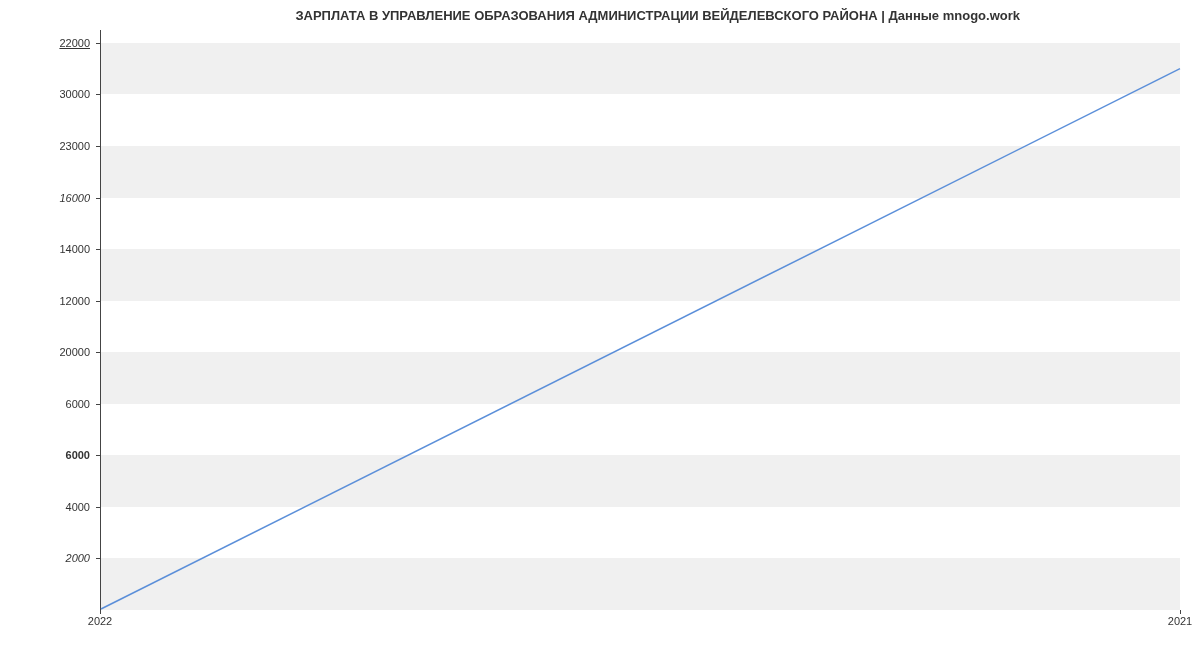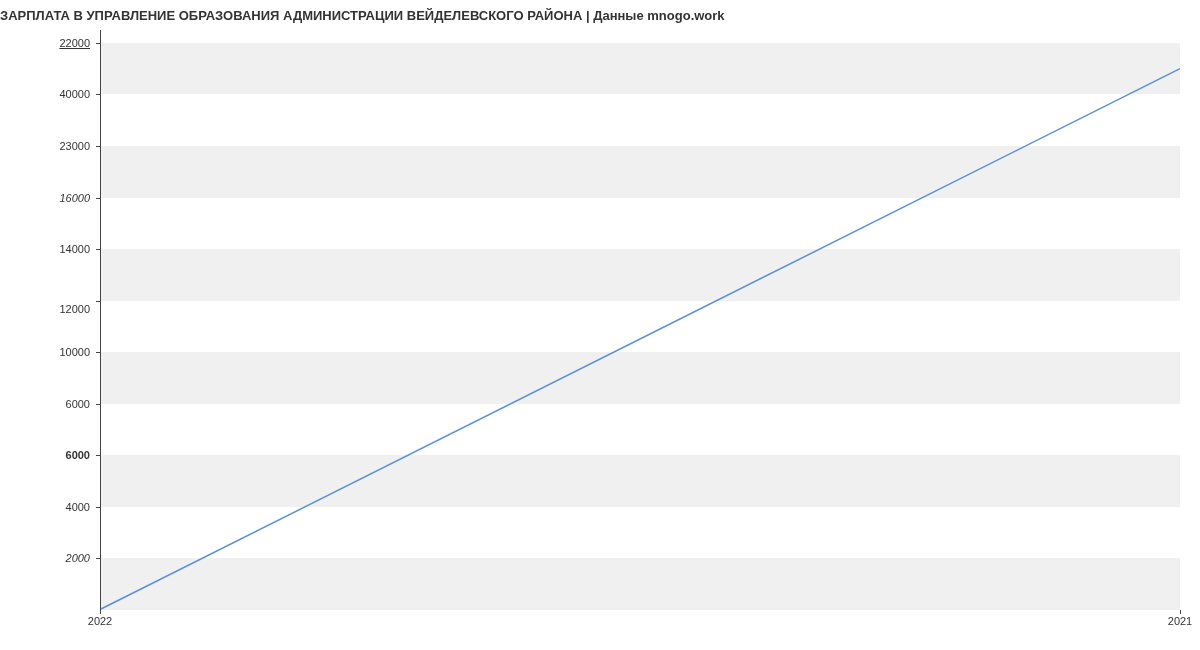--- a/index.html
+++ b/index.html
@@ -15,21 +15,21 @@
       top: 0;
       left: 0;
       width: 1200px;
       height: 650px;
     }
     .title {
       position: absolute;
       top: 8px;
       left: 0;
       width: 1020px;
-      text-align: left;
+      text-align: right;
       font-size: 13px;
       font-weight: bold;
       color: #333;
     }
     .plot-area {
       position: absolute;
       left: 100px;
       top: 30px;
       width: 1080px;
       height: 580px;
@@ -99,31 +99,31 @@
       </svg>
   </div>
 <div class="y-tick-label" style="top: 558.444px; font-style: italic;">2000</div>
     <div class="y-tick-mark" style="top: 558.444px;"></div>
     <div class="y-tick-label" style="top: 506.889px;">4000</div>
     <div class="y-tick-mark" style="top: 506.889px;"></div>
     <div class="y-tick-label" style="top: 455.333px; font-weight: bold;">6000</div>
     <div class="y-tick-mark" style="top: 455.333px;"></div>
     <div class="y-tick-label" style="top: 403.778px;">6000</div>
     <div class="y-tick-mark" style="top: 403.778px;"></div>
-    <div class="y-tick-label" style="top: 352.222px;">10000</div>
+    <div class="y-tick-label" style="top: 352.222px;">20000</div>
     <div class="y-tick-mark" style="top: 352.222px;"></div>
-    <div class="y-tick-label" style="top: 300.667px; margin-top: 8px;">12000</div>
+    <div class="y-tick-label" style="top: 300.667px;">12000</div>
     <div class="y-tick-mark" style="top: 300.667px;"></div>
     <div class="y-tick-label" style="top: 249.111px;">14000</div>
     <div class="y-tick-mark" style="top: 249.111px;"></div>
     <div class="y-tick-label" style="top: 197.556px; font-style: italic;">16000</div>
     <div class="y-tick-mark" style="top: 197.556px;"></div>
     <div class="y-tick-label" style="top: 146px;">23000</div>
     <div class="y-tick-mark" style="top: 146px;"></div>
-    <div class="y-tick-label" style="top: 94.4444px;">40000</div>
+    <div class="y-tick-label" style="top: 94.4444px;">30000</div>
     <div class="y-tick-mark" style="top: 94.4444px;"></div>
     <div class="y-tick-label" style="top: 42.8889px; text-decoration: underline;">22000</div>
     <div class="y-tick-mark" style="top: 42.8889px;"></div>
     <div class="x-tick-label" style="left: 100px;">2022</div>
     <div class="x-tick-mark" style="left: 100px;"></div>
     <div class="x-tick-label" style="left: 1180px;">2021</div>
     <div class="x-tick-mark" style="left: 1180px;"></div>
   </div>
 
 </body></html>

